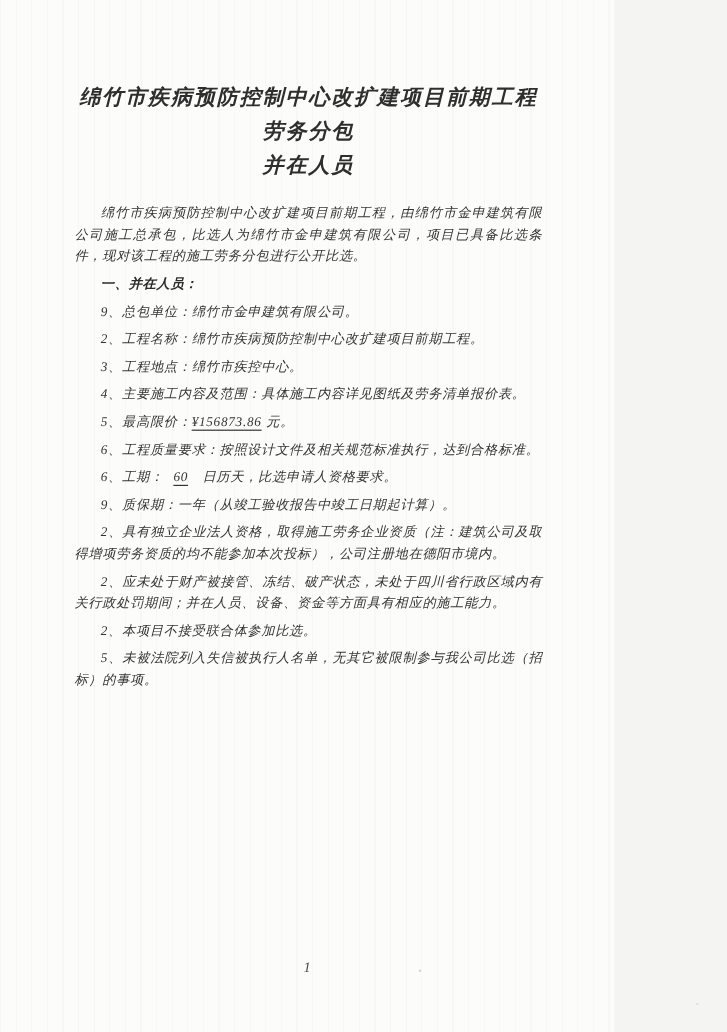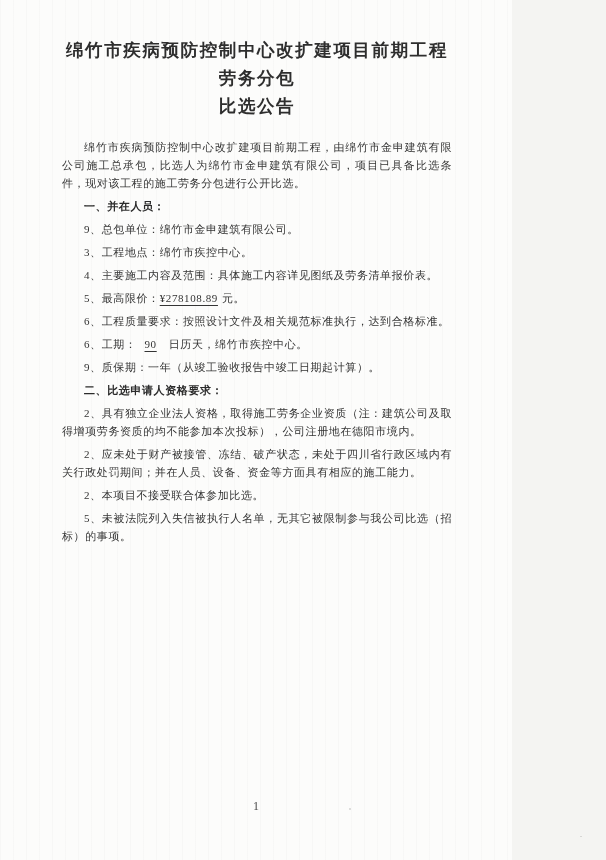--- a/index.html
+++ b/index.html
@@ -12,26 +12,27 @@
     overflow: hidden;
     background: #f4f4f2;
     font-family: "Liberation Serif", "DejaVu Serif", serif;
     color: #343434;
   }
   .page {
     position: relative;
     width: 512px;
     height: 860px;
     box-sizing: border-box;
-    padding: 36px 60px 0 62px;
+    padding: 67px 60px 0 62px;
     background:
       repeating-linear-gradient(90deg,
         rgba(130,130,130,0.04) 0px, rgba(130,130,130,0.04) 1px,
         rgba(0,0,0,0) 1px, rgba(0,0,0,0) 13px),
       #fcfcfb;
+    font-style: italic;
   }
   .title {
     margin: 0 0 18px 0;
     text-align: center;
     font-size: 17.5px;
     font-weight: bold;
     letter-spacing: 1.6px;
     line-height: 28px;
     color: #2e2e2e;
   }
@@ -74,43 +75,43 @@
   .speck-2 { width: 2px; height: 2px; left: 150px; top: 455px; }
   .speck-3 { width: 2px; height: 1px; left: 580px; top: 836px; }
 </style>
 </head>
 <body>
 
 <div class="page">
 
   <h1 class="title">
     <span class="title-line">绵竹市疾病预防控制中心改扩建项目前期工程劳务分包</span>
-    <span class="title-line">比选公告</span>
+    <span class="title-line">并在人员</span>
   </h1>
 
   <p class="para indent">绵竹市疾病预防控制中心改扩建项目前期工程，由绵竹市金申建筑有限公司施工总承包，比选人为绵竹市金申建筑有限公司，项目已具备比选条件，现对该工程的施工劳务分包进行公开比选。</p>
 
   <p class="para indent heading">一、并在人员：</p>
 
   <p class="para indent">9、总包单位：绵竹市金申建筑有限公司。</p>
 
+  <p class="para indent">2、工程名称：绵竹市疾病预防控制中心改扩建项目前期工程。</p>
 
   <p class="para indent">3、工程地点：绵竹市疾控中心。</p>
 
   <p class="para indent">4、主要施工内容及范围：具体施工内容详见图纸及劳务清单报价表。</p>
 
-  <p class="para indent"><span>5、最高限价：</span><span class="underlined">¥278108.89</span><span>元。</span></p>
+  <p class="para indent"><span>5、最高限价：</span><span class="underlined">¥156873.86</span><span>元。</span></p>
 
   <p class="para indent">6、工程质量要求：按照设计文件及相关规范标准执行，达到合格标准。</p>
 
-  <p class="para indent"><span>6、工期：</span><span class="underlined u-pad">90</span><span>日历天，绵竹市疾控中心。</span></p>
+  <p class="para indent"><span>6、工期：</span><span class="underlined u-pad">60</span><span>日历天，比选申请人资格要求。</span></p>
 
   <p class="para indent">9、质保期：一年（从竣工验收报告中竣工日期起计算）。</p>
 
-  <p class="para indent heading">二、比选申请人资格要求：</p>
 
   <p class="para indent">2、具有独立企业法人资格，取得施工劳务企业资质（注：建筑公司及取得增项劳务资质的均不能参加本次投标），公司注册地在德阳市境内。</p>
 
   <p class="para indent">2、应未处于财产被接管、冻结、破产状态，未处于四川省行政区域内有关行政处罚期间；并在人员、设备、资金等方面具有相应的施工能力。</p>
 
   <p class="para indent">2、本项目不接受联合体参加比选。</p>
 
   <p class="para indent">5、未被法院列入失信被执行人名单，无其它被限制参与我公司比选（招标）的事项。</p>
 
   <div class="page-number">1</div>

